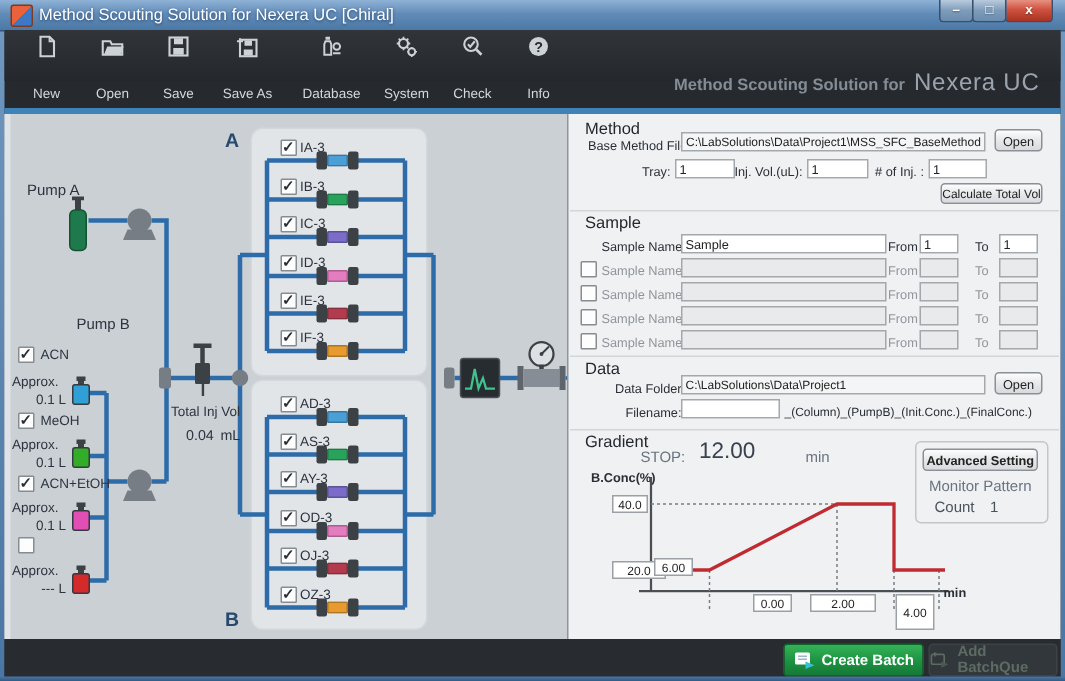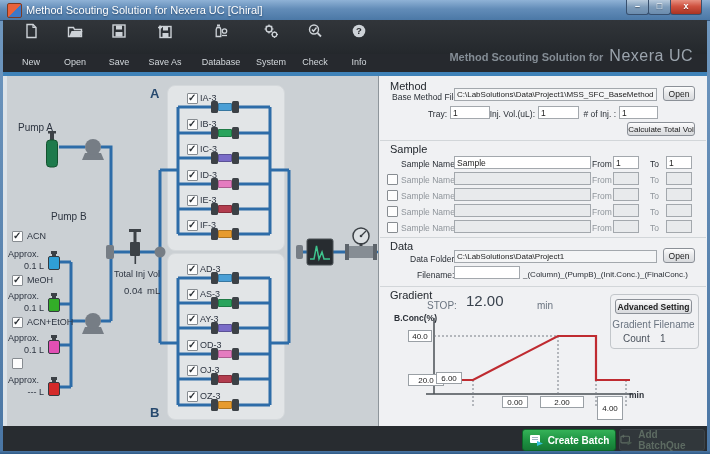--- a/index.html
+++ b/index.html
@@ -410,21 +410,21 @@
   <div class="rl" style="left:523px;top:270px;font-size:8px;">_(Column)_(PumpB)_(Init.Conc.)_(FinalConc.)</div>
 
   <div class="abs divider" style="left:380px;top:286px;width:326px;"></div>
 
   <div class="sect" style="left:390px;top:289px;">Gradient</div>
   <div class="rl" style="left:427px;top:301px;font-size:10px;color:#6a7480;">STOP:</div>
   <div class="rl" style="left:466px;top:296px;font-size:15px;color:#39424d;">12.00</div>
   <div class="rl" style="left:537px;top:301px;font-size:10px;color:#6a7480;">min</div>
   <div class="abs" style="left:610px;top:294px;width:87px;height:53px;border:1px solid #c2c6ca;border-radius:4px;"></div>
   <button class="btn" style="left:615px;top:299px;width:77px;height:15px;font-weight:bold;font-size:8.5px;">Advanced Setting</button>
-  <div class="rl" style="left:610px;top:320px;width:87px;text-align:center;font-size:10px;color:#6a7480;">Gradient Filename</div>
+  <div class="rl" style="left:610px;top:320px;width:87px;text-align:center;font-size:10px;color:#6a7480;">Monitor Pattern</div>
   <div class="rl" style="left:623px;top:334px;font-size:10px;color:#4a525c;">Count</div>
   <div class="rl" style="left:660px;top:334px;font-size:10px;color:#4a525c;">1</div>
 
   <div class="rl" style="left:394px;top:313px;font-weight:bold;">B.Conc(%)</div>
   <svg class="abs" style="left:378px;top:290px;pointer-events:none;" width="290" height="135" viewBox="0 0 290 135">
     <g stroke="#4a4f54" stroke-width="1.5">
       <path d="M56 28 V104"></path>
       <path d="M48 104 H254"></path>
     </g>
     <g stroke="#767d84" stroke-width="1" stroke-dasharray="2,2" fill="none">

